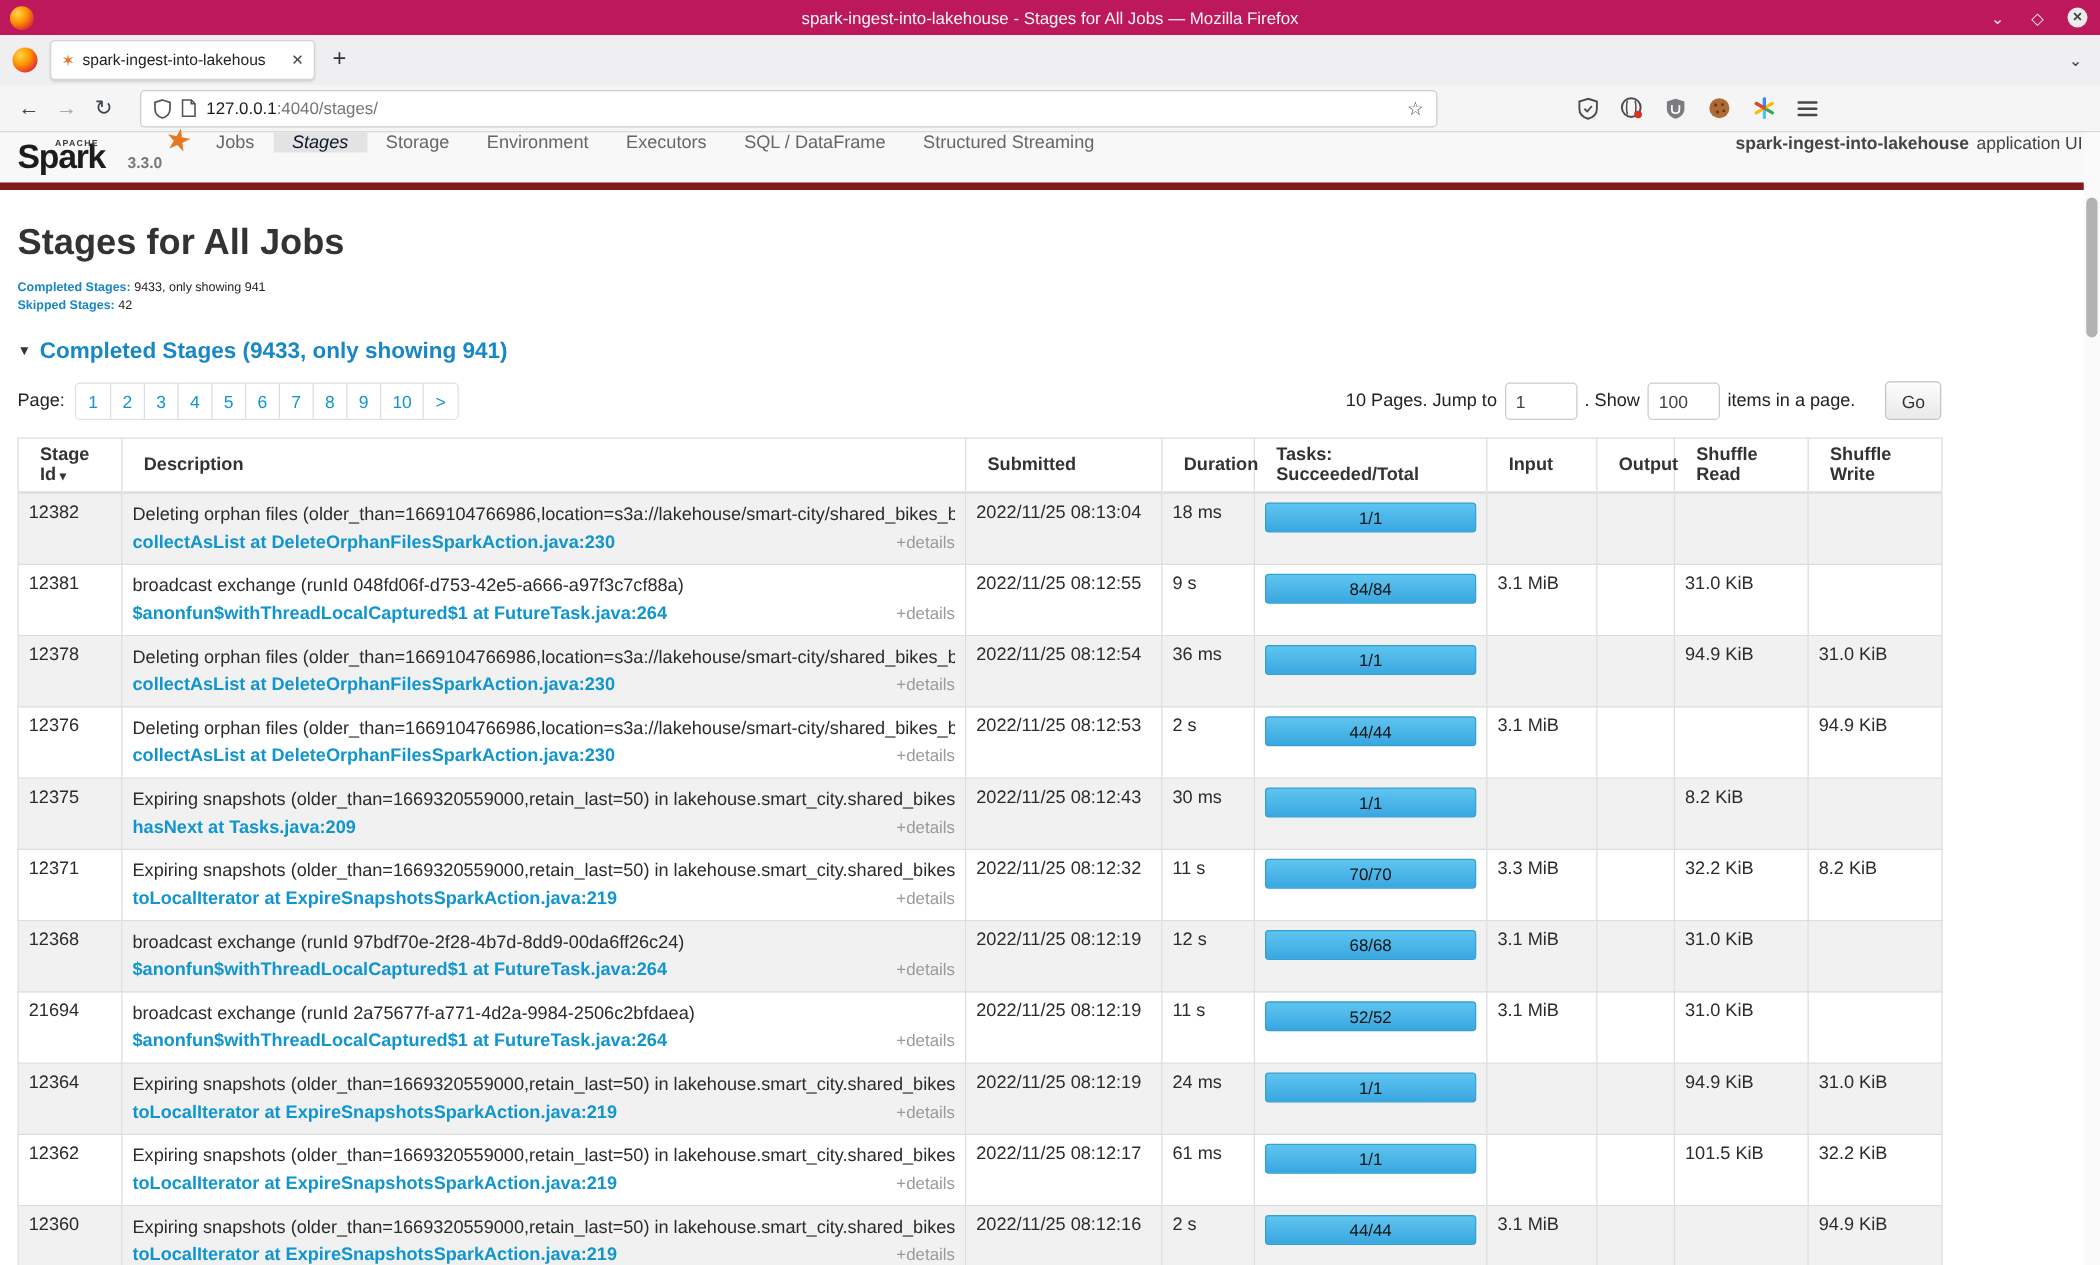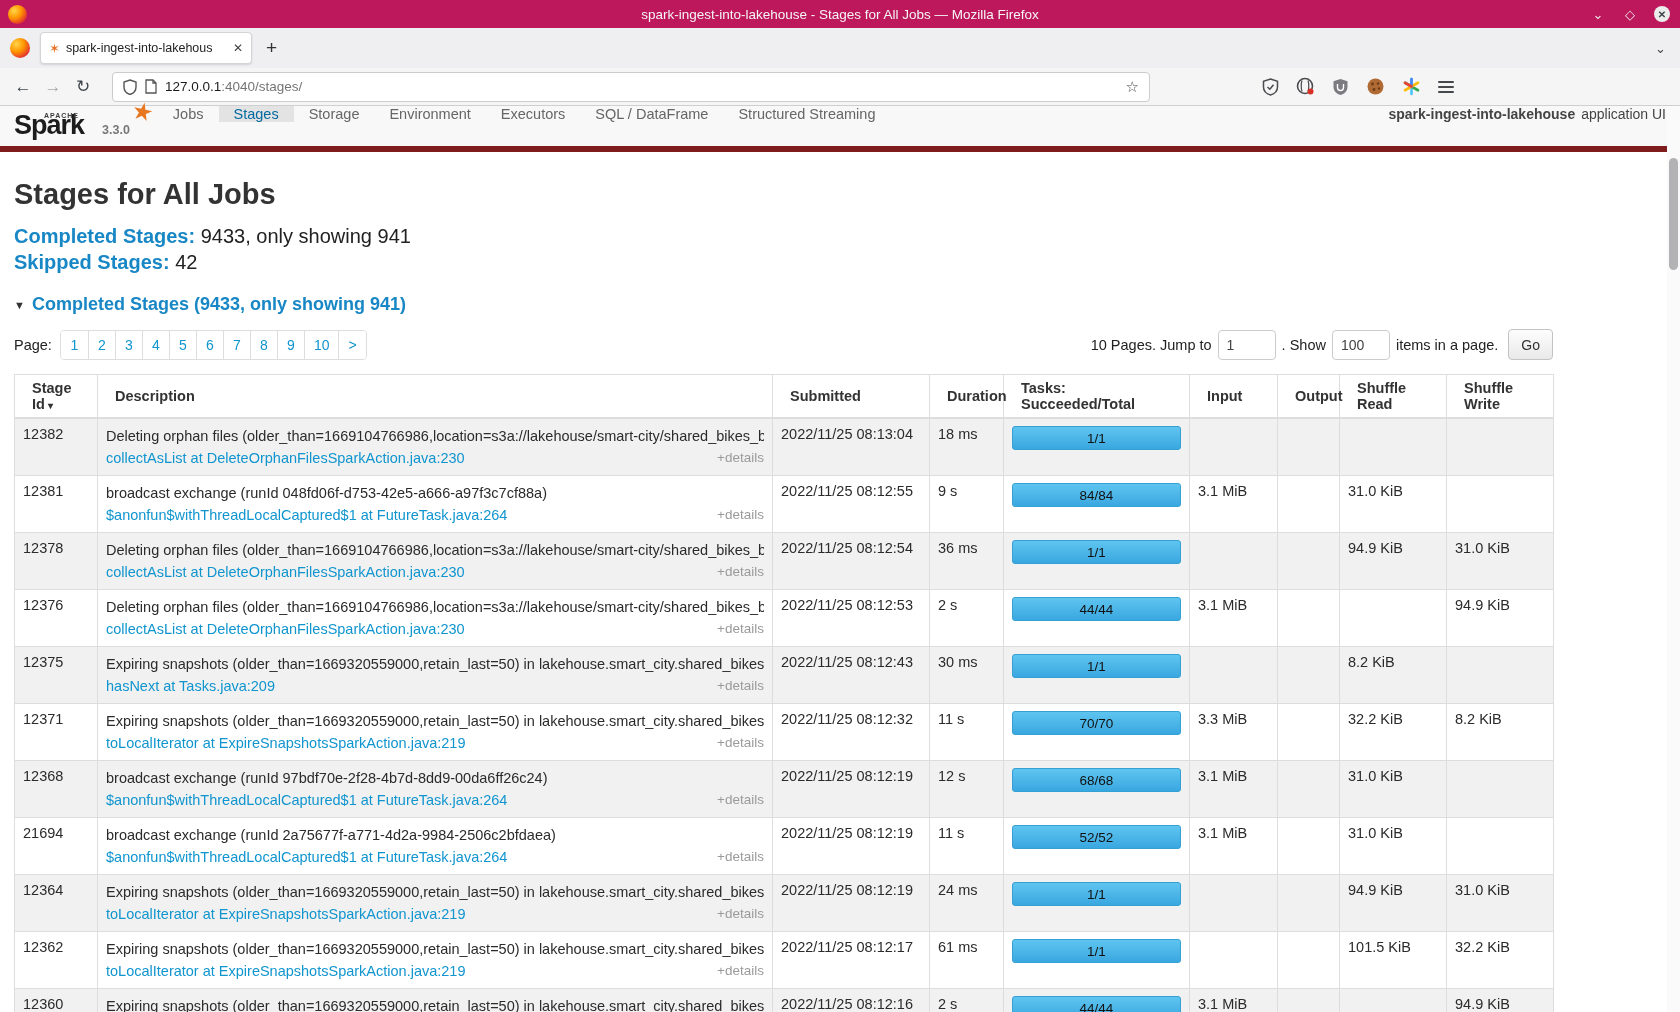--- a/index.html
+++ b/index.html
@@ -45,57 +45,57 @@
   .spark-header { height:46px; background:#f8f8f8; border-bottom:6px solid #7f1d1d;
                   display:flex; align-items:flex-start; }
   .spark-brand { display:flex; align-items:flex-end; padding:4px 10px 6px 14px; position:relative; }
   .spark-word { font-size:27px; font-weight:bold; color:#1c1c1c; letter-spacing:-1px; position:relative; }
   .spark-apache { position:absolute; top:6px; left:44px; font-size:7px; letter-spacing:1px;
                   color:#3a3a3a; font-weight:bold; }
   .spark-star { position:absolute; top:-8px; right:-14px; color:#e87722; font-size:24px; transform:rotate(12deg); }
   .spark-version { font-size:12.5px; color:#777; margin:0 0 4px 18px; font-weight:bold; }
   .spark-nav { display:flex; align-items:stretch; margin-left:18px; }
   .nav-item { display:flex; align-items:center; padding:0 15px; font-size:14.5px; color:#666; }
-  .nav-item.active { background:#e3e3e3; color:#0369a1; }
+  .nav-item.active { background:#e3e3e3; color:#0f172a;font-style:italic; }
   .app-id { margin-left:auto; display:flex; align-items:center; padding-right:14px;
             font-size:14px; color:#444; gap:6px; }
   .app-id b { font-weight:bold; }
 
   
   .content { padding:16px 0 0 14px; width:1553px; }
   .page-title { font-size:29px; font-weight:bold; color:#333; margin:10px 0 14px; }
-  .stat-line { font-size:20px; color:#222; margin:3px 0; }
+  .stat-line { font-size:10px; color:#222; margin:3px 0; }
   .stat-label { color:#1887c5; font-weight:bold; }
   .section-head { font-size:18px; font-weight:bold; color:#1887c5; margin:20px 0 14px;
                   display:flex; align-items:center; gap:7px; }
   .section-arrow { color:#333; font-size:11px; }
 
   .pagerow { display:flex; align-items:center; margin-bottom:14px; }
   .page-label { font-size:14.5px; color:#222; margin-right:8px; }
   .page-group { display:flex; border:1px solid #ddd; border-radius:4px; overflow:hidden; }
   .page-btn { min-width:27px; padding:6px 9px; text-align:center; font-size:14px; color:#1095cf;
               background:#fff; border-left:1px solid #ddd; text-decoration:none; }
   .page-btn:first-child { border-left:none; }
   .jump-area { margin-left:auto; display:flex; align-items:center; font-size:14.5px; color:#222; gap:6px; }
   .jump-input { width:58px; height:30px; border:1px solid #ccc; border-radius:4px;
                 font-size:14px; color:#444; padding:0 8px; font-family:inherit; }
   .go-btn { height:31px; padding:0 12px; font-size:14px; color:#333; background:linear-gradient(#fdfdfd,#e9e9e9);
-            border:1px solid #c3c3c3; border-radius:4px; margin-left:4px; }
+            border:1px solid #c3c3c3; border-radius:4px; margin-left:18px; }
 
   
   table.stages { border-collapse:collapse; table-layout:fixed; width:1539px; margin-top:4px; }
   .stages th { font-size:14.5px; font-weight:bold; color:#333; text-align:left;
                padding:5px 17px; border:1px solid #ddd; border-bottom:2px solid #ddd; background:#fff; height:28px; }
   .stages td { font-size:14.5px; color:#2b2b2b; vertical-align:top;
                padding:7px 8px; border:1px solid #ddd; height:50px; }
   .stages tr.striped td { background:#f1f1f1; }
   .sort-arrow { font-size:10px; color:#333; margin-left:3px; }
   .desc-main { white-space:nowrap; overflow:hidden; line-height:20px; }
   .desc-sub { display:flex; justify-content:space-between; line-height:20px; margin-top:2px; }
-  .desc-link { color:#1095cf; text-decoration:none; white-space:nowrap; overflow:hidden; }
+  .desc-link { color:#1095cf; text-decoration:none; white-space:nowrap; overflow:hidden;font-weight:bold; }
   .details-toggle { color:#9a9a9a; font-size:13.5px; }
   .progress-wrap { height:24px; border:1px solid #35a0d4; border-radius:3px;
                    background:linear-gradient(#5fc5f0,#39a7e0); display:flex; align-items:center;
                    justify-content:center; font-size:13.5px; color:#111; }
 
   
   .scroll-track { position:absolute; right:0; top:106px; bottom:0; width:13px; background:#fafafa; }
   .scroll-thumb { position:absolute; right:2px; top:52px; width:9px; height:112px;
                   background:#b2b2b5; border-radius:5px; }
 </style>

